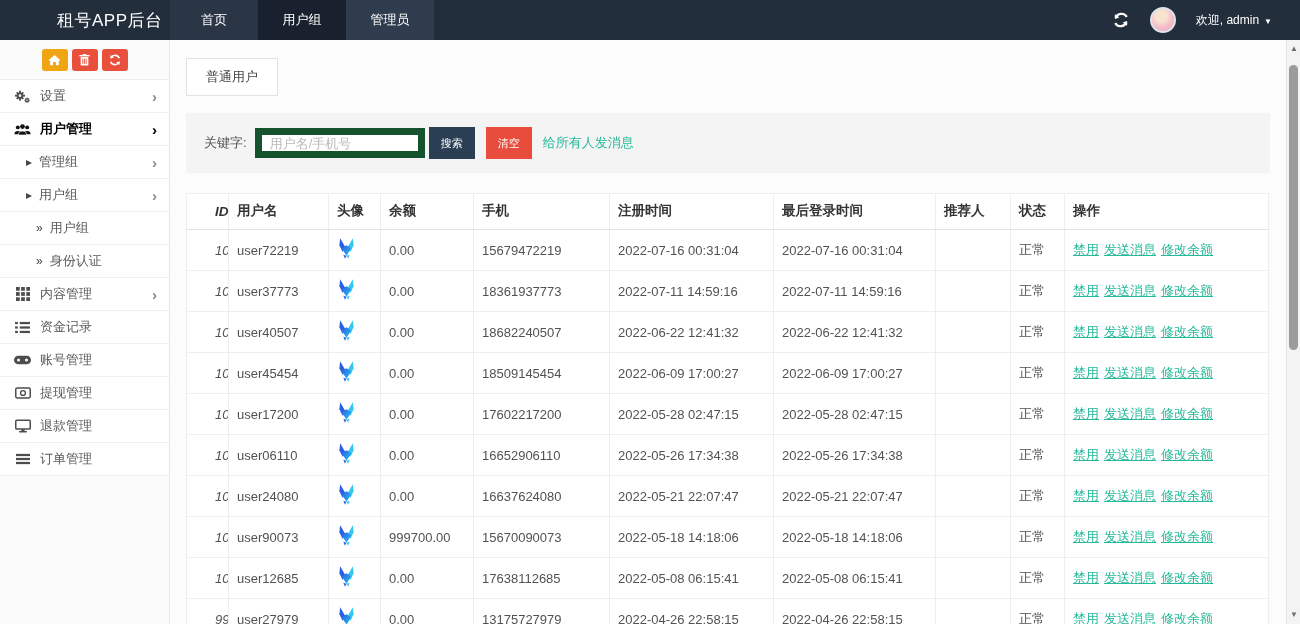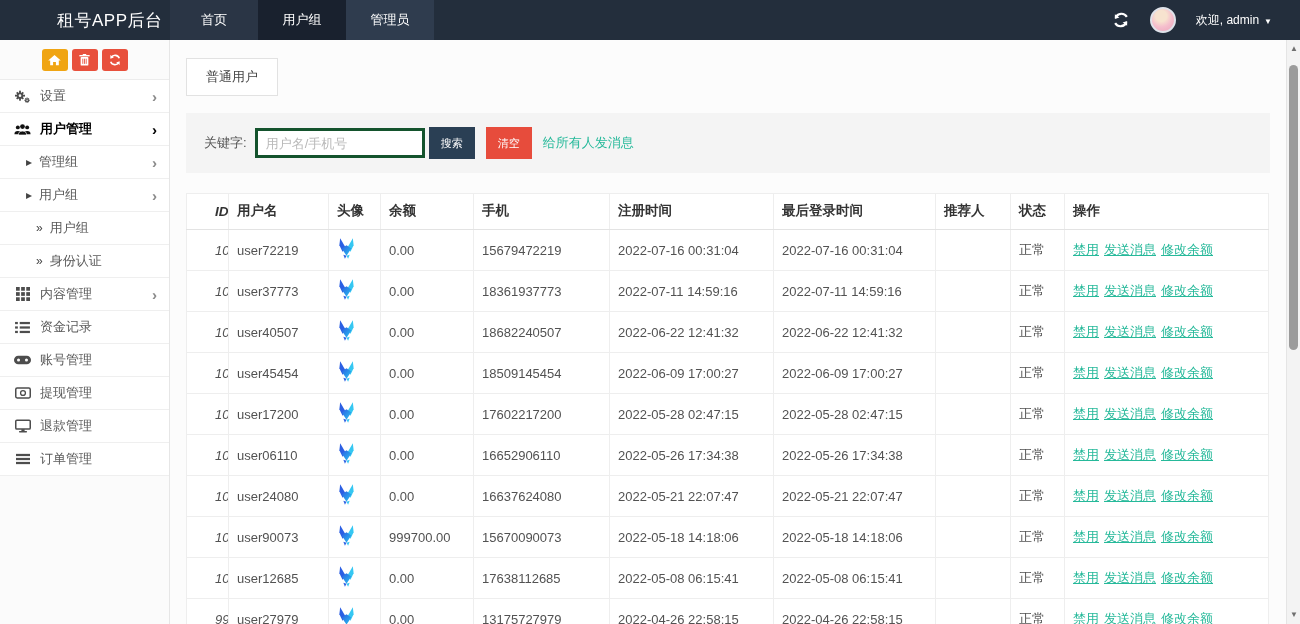--- a/index.html
+++ b/index.html
@@ -43,21 +43,21 @@
   .side-item.lvl2 { padding-left:36px; }
   .side-item .pfx { color:#444; font-size:12px; margin-right:-2px; }
 
   
   .content { position:absolute; top:40px; left:170px; width:1116px; height:584px; background:#fcfcfc; }
   .tab-strip { padding:18px 0 0 16px; }
   .page-tab { display:inline-block; background:#fff; border:1px solid #e2e2e2; padding:9px 19px; font-size:13px; color:#444; cursor:pointer; }
 
   .search-panel { margin:17px 16px 0; background:#f4f4f4; padding:14px 18px; display:flex; align-items:center; }
   .search-label { color:#555; margin-right:8px; }
-  .search-input { width:170px; height:30px; border:3px solid #14532d; background:#fff; padding:0 8px; font-size:13px; color:#333; }
+  .search-input { width:170px; height:30px; border:7px solid #14532d; background:#fff; padding:0 8px; font-size:13px; color:#333; }
   .search-input::placeholder { color:#b9b9b9; }
   .btn { border:none; color:#fff; height:32px; padding:0 12px; font-size:11px; cursor:pointer; }
   .btn-search { background:#2a3f54; margin-left:4px; }
   .btn-clear { background:#e74c3c; margin-left:11px; }
   .broadcast-link { color:#26b99a; margin-left:11px; text-decoration:none; cursor:pointer; }
 
   table.user-table { margin:20px 16px 0; width:1082px; border-collapse:collapse; background:#fff; table-layout:fixed; }
   .user-table th, .user-table td { border:1px solid #eeeeee; padding:8px 8px; text-align:left; vertical-align:middle; white-space:nowrap; overflow:hidden; }
   .user-table th { color:#333; font-weight:bold; font-size:13.5px; border-bottom:1px solid #e3e3e3; padding:8px 8px 9px; }
   .user-table td { color:#525252; height:35px; }

